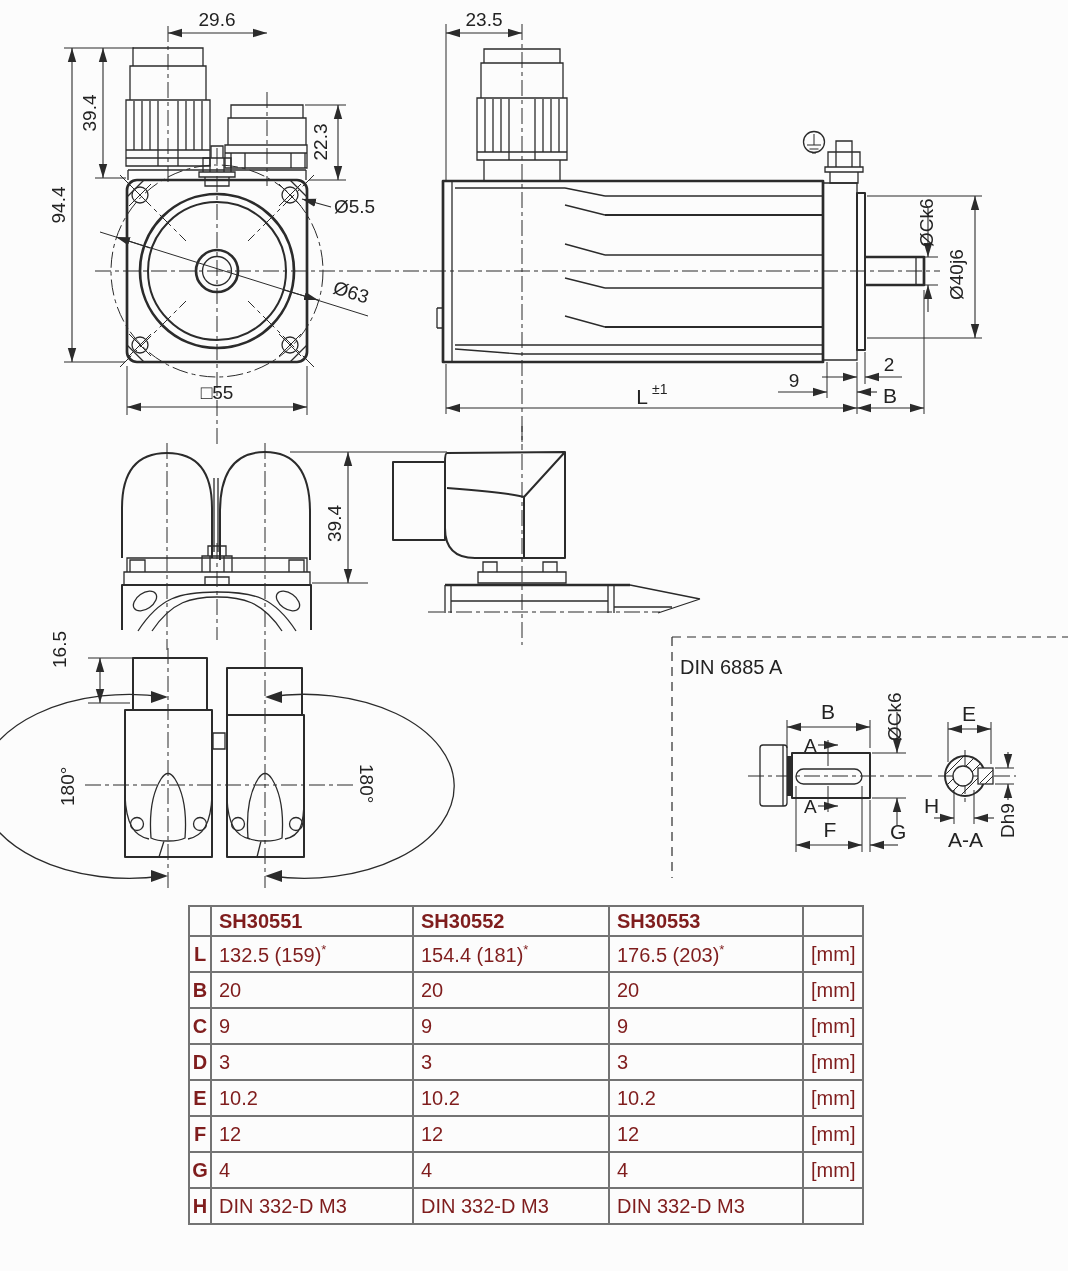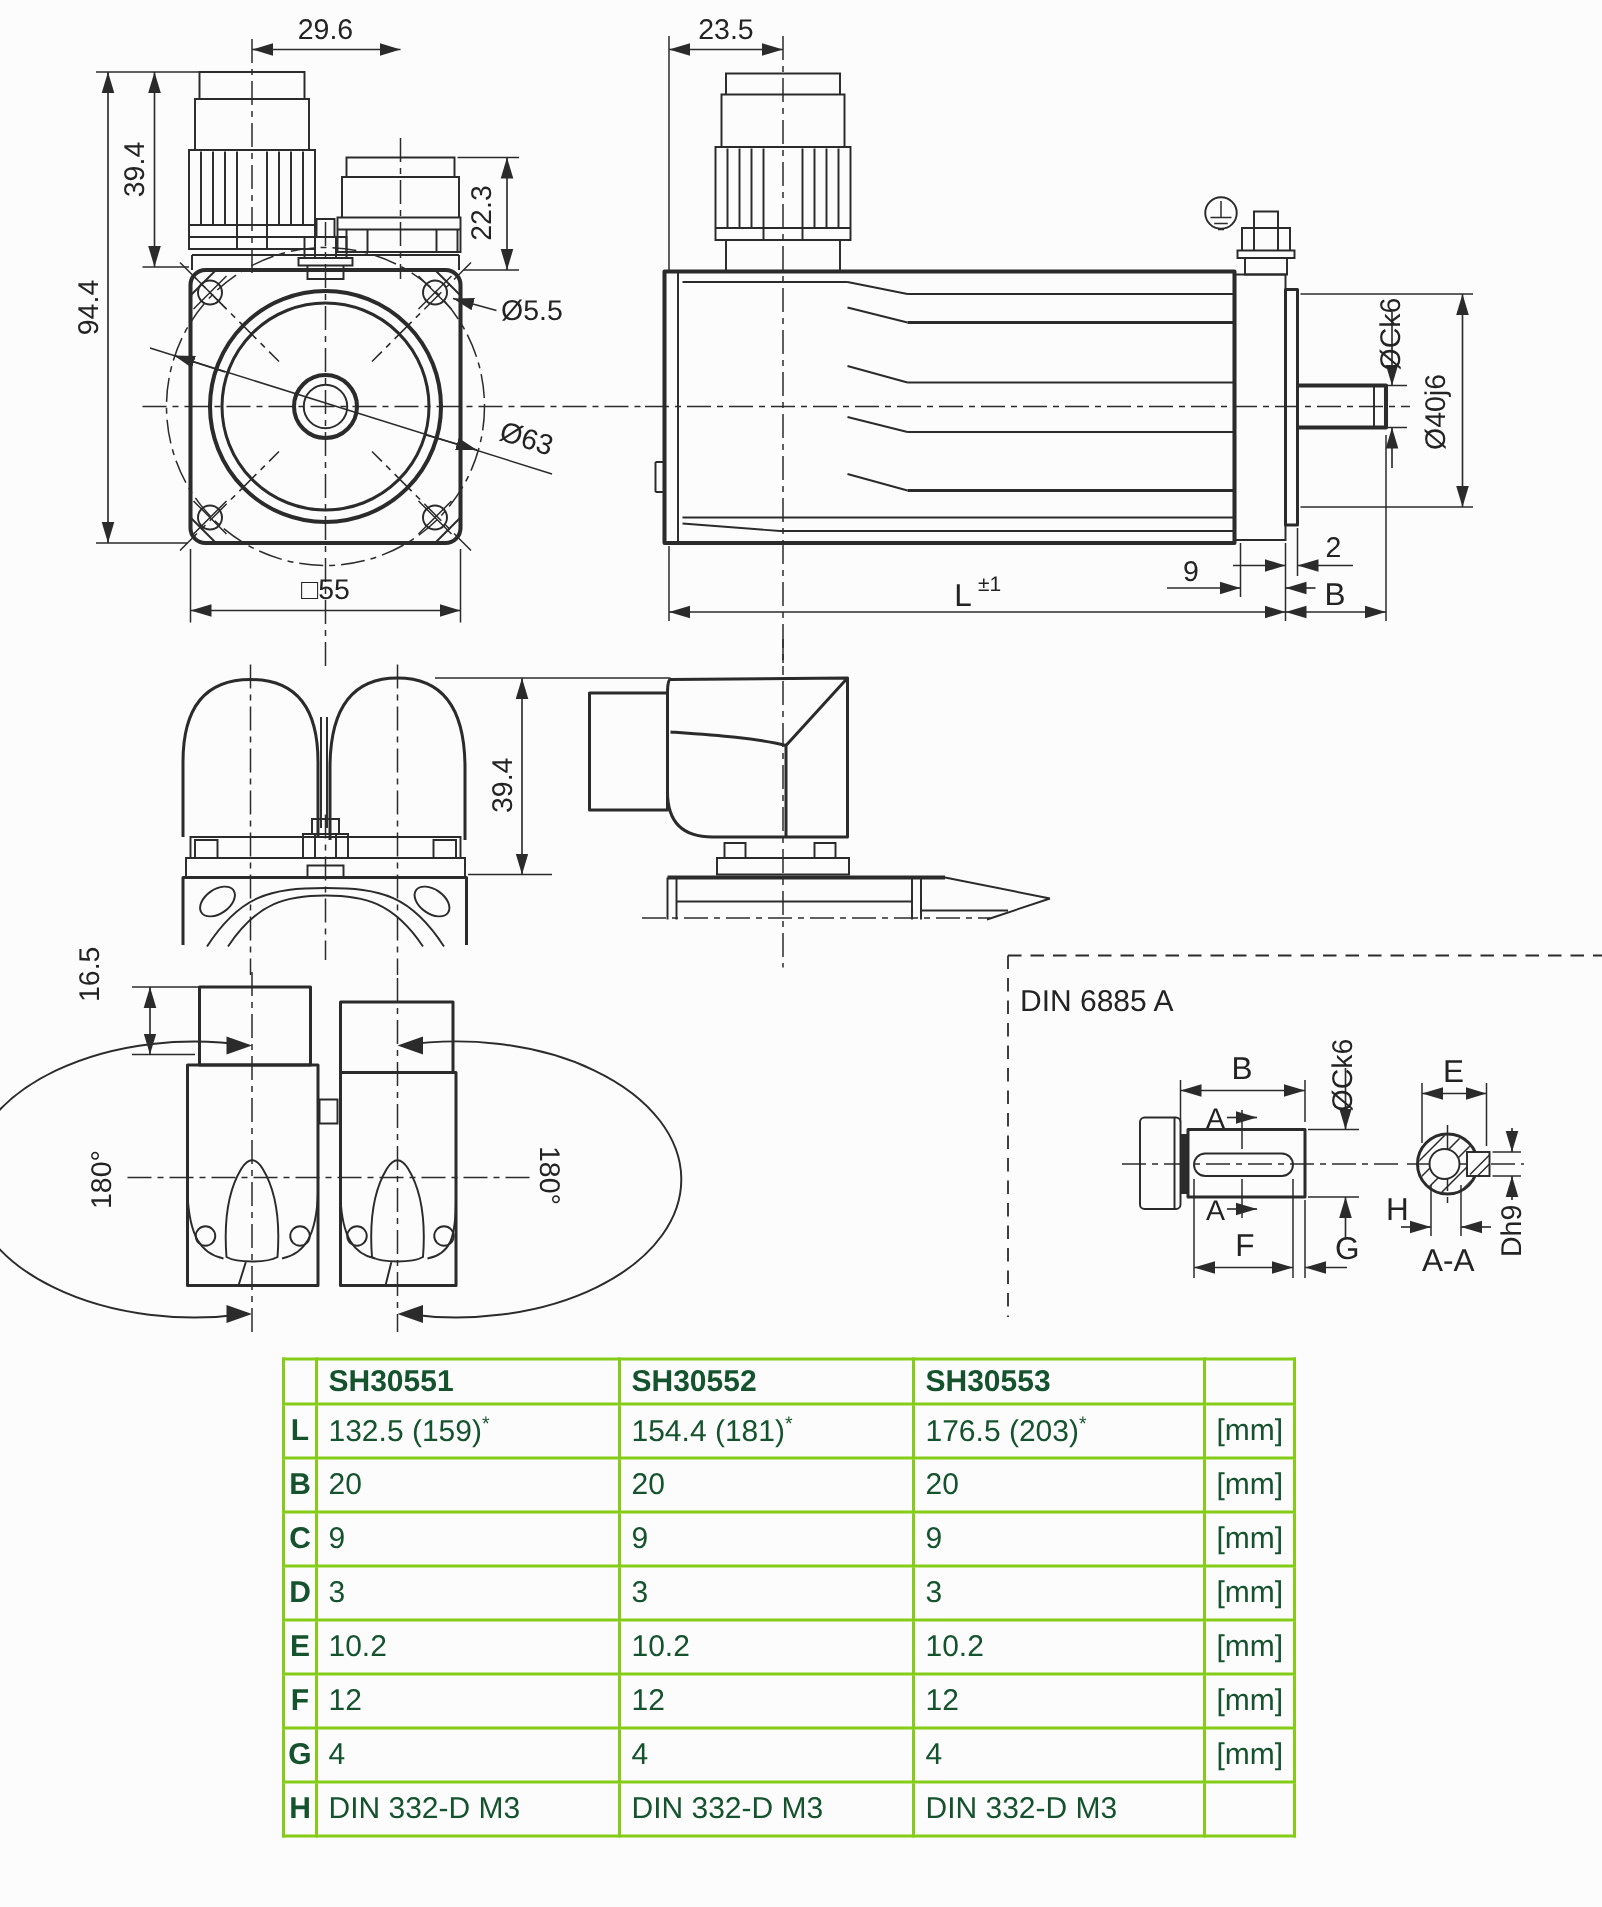--- a/index.html
+++ b/index.html
@@ -20,22 +20,22 @@
   .dim.both{marker-start:url(#ah);marker-end:url(#ah);}
   .dim.end{marker-end:url(#ah);}
   text.t{font:19px "Liberation Sans",sans-serif;fill:#232323;}
   text.t.big{font-size:21px;}
   text.t.small{font-size:14px;}
   text.t.title{font-size:20px;}
 
   
   .spec-table{position:absolute;left:188px;top:905px;}
   .spec-table table{border-collapse:collapse;table-layout:fixed;}
-  .spec-table td,.spec-table th{border:2px solid #84cc16;
-      font:20px "Liberation Sans",sans-serif;color:#14532d;
+  .spec-table td,.spec-table th{border:2px solid #737373;
+      font:20px "Liberation Sans",sans-serif;color:#7f1d1d;
       padding:0 4px 0 7px;text-align:left;white-space:nowrap;overflow:hidden;}
   .spec-table thead tr{height:30px;}
   .spec-table tbody tr{height:36px;}
   .spec-table th.model{font-weight:bold;}
   .spec-table td.rowlabel{font-weight:bold;text-align:center;padding:0 2px;}
   .spec-table sup{font-size:13px;}
 </style>
 </head>
 <body>
 

